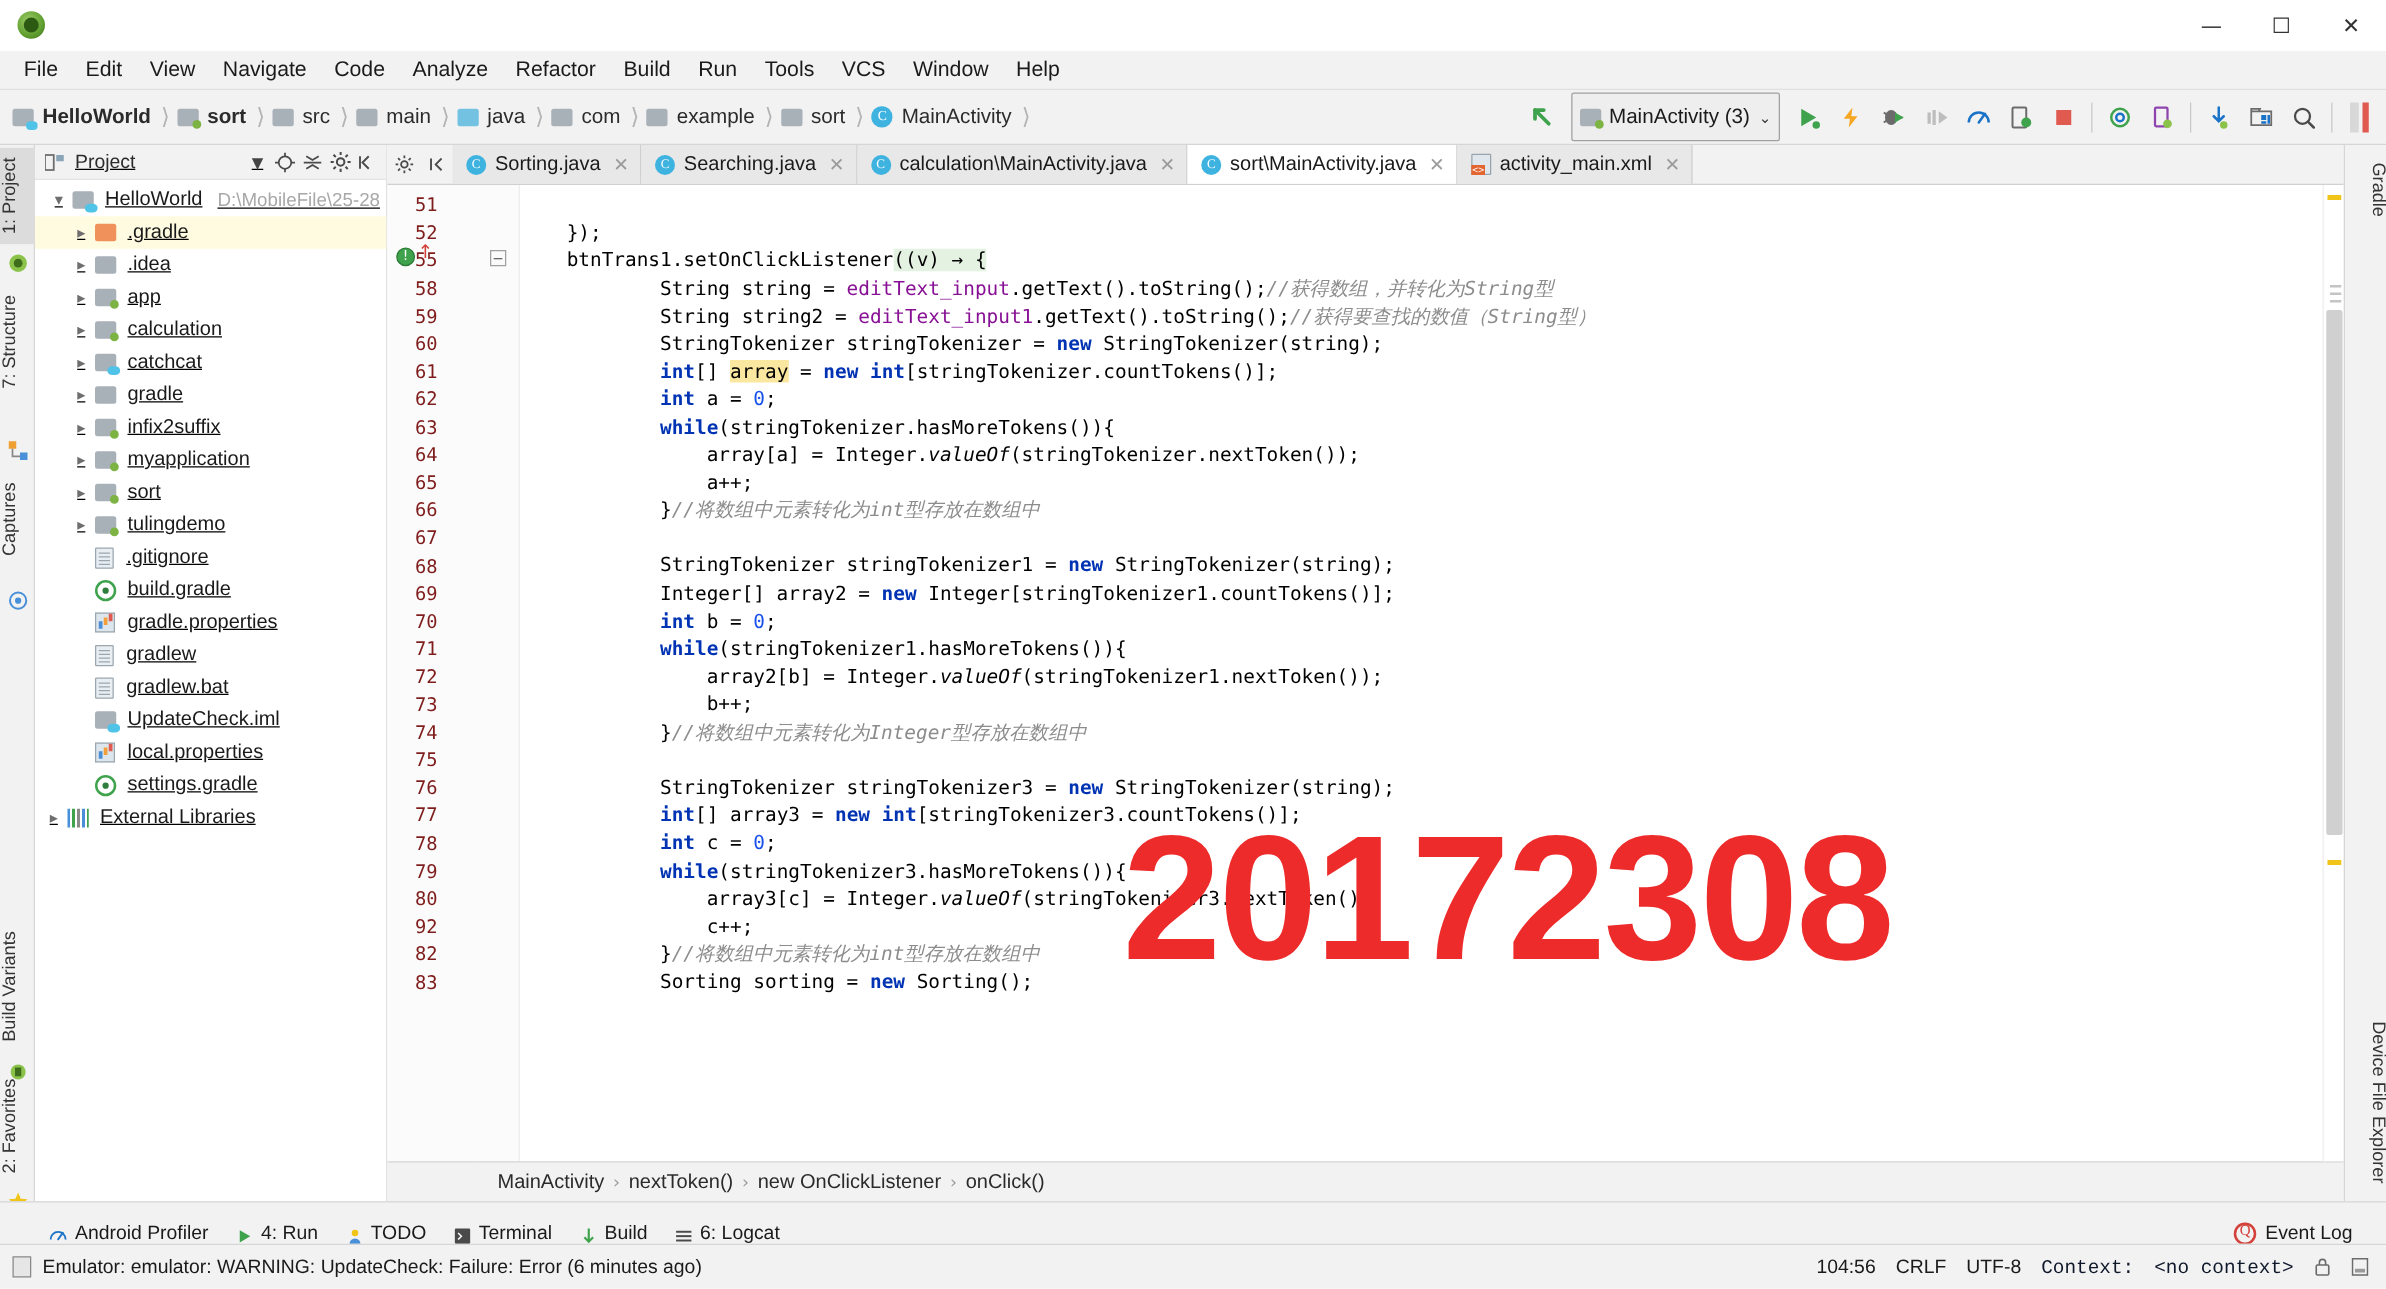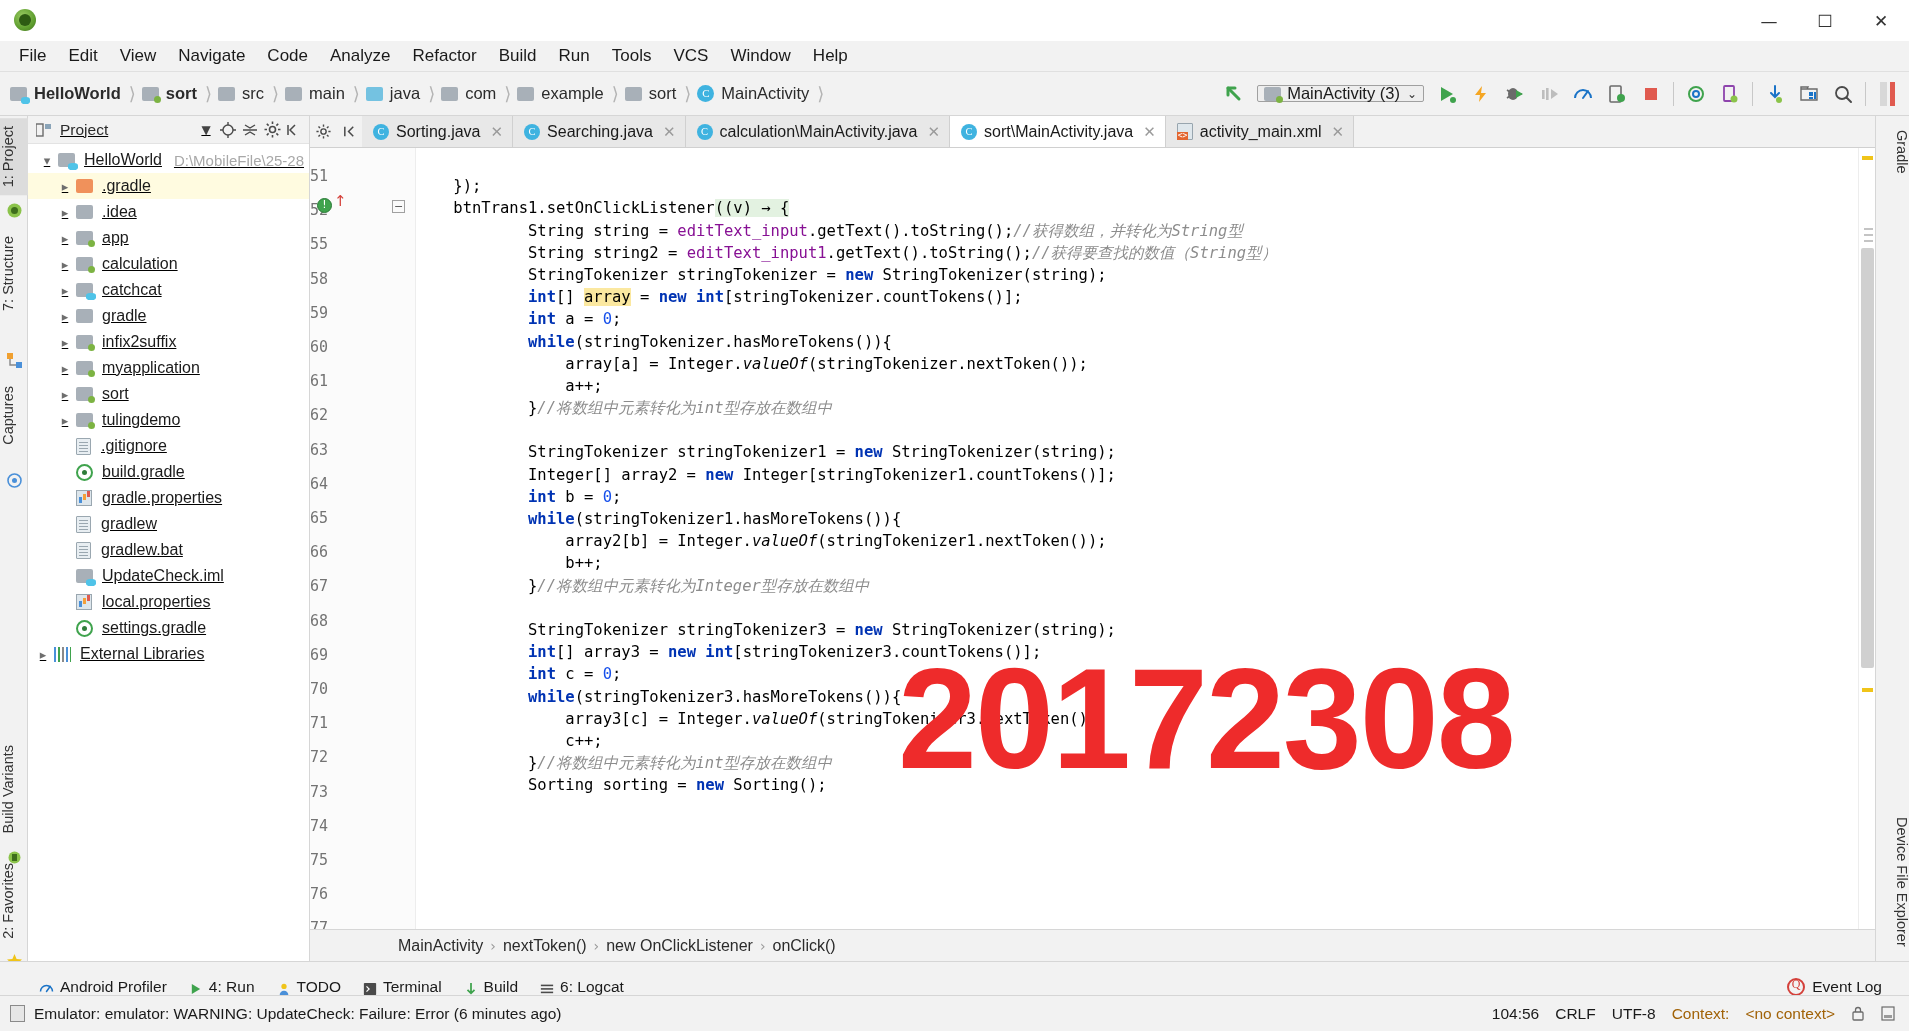--- a/index.html
+++ b/index.html
@@ -77,21 +77,21 @@
     width: 17px; height: 17px; margin-right: 7px; border-radius: 50%; background: #3fb3e0;
     color: #fff; font-size: 11px; line-height: 17px; text-align: center; flex: 0 0 auto;
     font-family: "Liberation Serif", serif;
   }
   .toolbar-right { display: flex; align-items: center; margin-left: auto; padding-right: 4px; }
   .tb-icon {
     width: 34px; height: 34px; display: flex; align-items: center; justify-content: center;
     position: relative; flex: 0 0 auto;
   }
   .run-config {
-    display: flex; align-items: center; height: 17px; padding: 0 6px 0 6px;
+    display: flex; align-items: center; height: 39px; padding: 0 6px 0 6px;
     border: 1px solid #a0a0a0; background: #eeeeee; margin: 0 6px; border-radius: 2px;
   }
   .run-config .fico { margin-right: 6px; }
   .run-config-label { font-size: 16.5px; color: #1a1a1a; white-space: nowrap; }
   .caret-dn { margin-left: 7px; font-size: 12px; color: #333; font-family: "DejaVu Sans", sans-serif; }
   .tb-sep { width: 1px; height: 24px; background: #c8c8c8; margin: 0 5px; }
 
   
   .leftstrip {
     position: absolute; top: 116px; left: 0; width: 28px; bottom: 70px;
@@ -210,21 +210,21 @@
     width: 34px; background: #fbfbfb; flex: 0 0 auto; border-right: 1px solid #ededed;
     position: relative;
   }
   .code-scroll { flex: 1 1 auto; position: relative; overflow: hidden; }
   .code-lines {
     font-family: "DejaVu Sans Mono", monospace; font-size: 15.5px; line-height: 22.2px;
     padding-top: 5px; white-space: pre; color: #000;
   }
   .ln {
     font-family: "DejaVu Sans Mono", monospace; font-size: 15px; line-height: 22.2px;
-    color: #737373; text-align: left; padding-right: 10px; margin-top: 12px;
+    color: #7f1d1d; text-align: center; padding-right: 10px;
   }
   .gutter-inner { padding-top: 5px; }
   .kw { color: #0033b3; font-weight: bold; }
   .num { color: #1750eb; }
   .fld { color: #871094; }
   .mth-it { font-style: italic; }
   .cmt { color: #8c8c8c; font-style: italic; }
   .hl-ident { background: #fbe8a0; }
   .hl-lambda { background: #e3f2e1; }
   .code-line { height: 22.2px; }
@@ -292,21 +292,21 @@
     padding: 0 11px; height: 34px; white-space: nowrap;
   }
   .bb-right { margin-left: auto; display: flex; align-items: center; padding-right: 16px; }
   .statusbar {
     position: absolute; left: 0; right: 0; bottom: 0; height: 36px;
     background: #f2f2f2; border-top: 1px solid #d6d6d6;
     display: flex; align-items: center; padding-left: 10px;
   }
   .sb-text { font-size: 15.5px; color: #1a1a1a; white-space: nowrap; }
   .sb-right { margin-left: auto; display: flex; align-items: center; gap: 16px; padding-right: 14px; }
-  .sb-muted { font-size: 15.5px; color: #a16207; white-space: nowrap; }
+  .sb-muted { font-size: 15.5px; color: #0f172a; white-space: nowrap; font-family: Liberation Mono, monospace; }
   .sb-val { font-size: 15.5px; color: #1a1a1a; white-space: nowrap; }
   .ev-dot {
     width: 18px; height: 18px; border-radius: 50%; border: 2px solid #d4403a;
     margin-right: 7px; position: relative; flex: 0 0 auto;
   }
   .ev-dot::after {
     content: "Q"; position: absolute; left: 0; right: 0; top: -3px; text-align: center;
     font-size: 12px; color: #d4403a; font-family: "Liberation Serif", serif;
   }
   .sb-box { width: 15px; height: 17px; border: 1px solid #8a8a8a; background: #e6e6e6; margin-right: 9px; }

